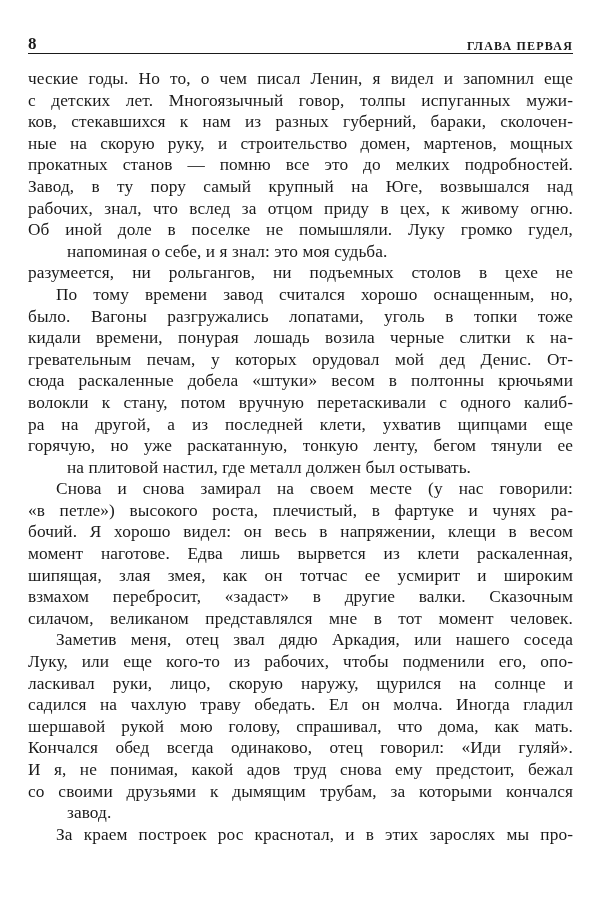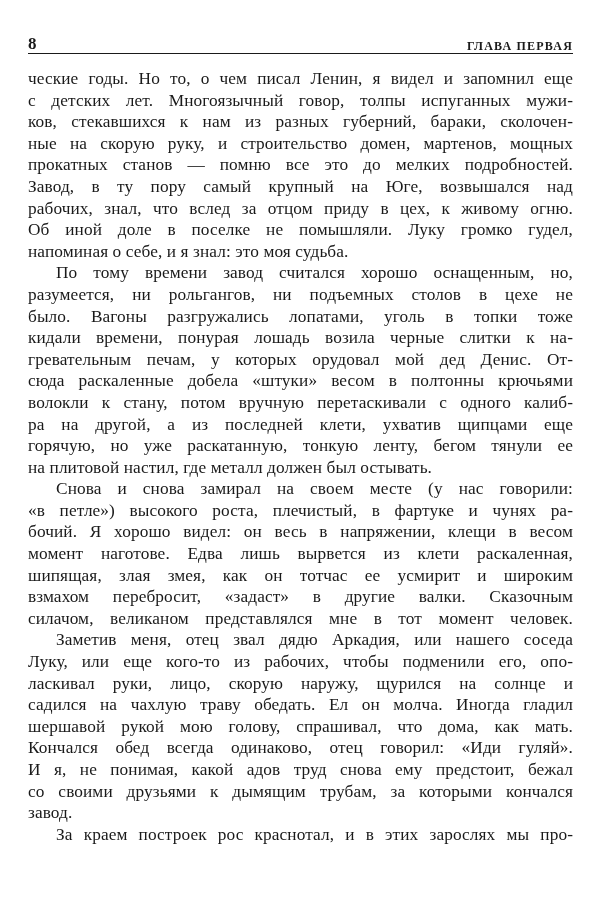--- a/index.html
+++ b/index.html
@@ -3,21 +3,21 @@
 <meta charset="utf-8">
 <style>
   html, body { margin:0; padding:0; background:#ffffff; }
   body { width:600px; height:903px; position:relative; overflow:hidden; }
   .page { position:absolute; left:28px; top:36px; width:545px; color:#1a1a1a; font-family:"Liberation Serif", "DejaVu Serif", serif; }
   .header { display:flex; justify-content:space-between; align-items:flex-end; height:16px; border-bottom:1.5px solid #1a1a1a; padding-bottom:1px; }
   .pnum { font-size:17px; font-weight:bold; line-height:16px; }
   .running { font-size:12px; font-weight:bold; letter-spacing:1.2px; line-height:12px; }
   .body { margin-top:14px; }
   .line { font-size:17.3px; line-height:21.6px; height:21.6px; white-space:nowrap; text-align:justify; text-align-last:justify; letter-spacing:0.1px; }
-  .line.last { text-align-last:left; }
+  .line.last { text-align-last:left;margin-left:39px; }
   .line.indent { padding-left:28px; }
 </style>
 </head>
 <body>
 
 <div class="page">
   <div class="header">
     <span class="pnum">8</span>
     <span class="running">ГЛАВА ПЕРВАЯ</span>
   </div>
@@ -27,22 +27,22 @@
         <div class="line">с детских лет. Многоязычный говор, толпы испуганных мужи-</div>
         <div class="line">ков, стекавшихся к нам из разных губерний, бараки, сколочен-</div>
         <div class="line">ные на скорую руку, и строительство домен, мартенов, мощных</div>
         <div class="line">прокатных станов — помню все это до мелких подробностей.</div>
         <div class="line">Завод, в ту пору самый крупный на Юге, возвышался над</div>
         <div class="line">рабочих, знал, что вслед за отцом приду в цех, к живому огню.</div>
         <div class="line">Об иной доле в поселке не помышляли. Луку громко гудел,</div>
         <div class="line last">напоминая о себе, и я знал: это моя судьба.</div>
       </div>
       <div>
+        <div class="line">разумеется, ни рольгангов, ни подъемных столов в цехе не</div>
         <div class="line indent">По тому времени завод считался хорошо оснащенным, но,</div>
-        <div class="line">разумеется, ни рольгангов, ни подъемных столов в цехе не</div>
         <div class="line">было. Вагоны разгружались лопатами, уголь в топки тоже</div>
         <div class="line">кидали времени, понурая лошадь возила черные слитки к на-</div>
         <div class="line">гревательным печам, у которых орудовал мой дед Денис. От-</div>
         <div class="line">сюда раскаленные добела «штуки» весом в полтонны крючьями</div>
         <div class="line">волокли к стану, потом вручную перетаскивали с одного калиб-</div>
         <div class="line">ра на другой, а из последней клети, ухватив щипцами еще</div>
         <div class="line">горячую, но уже раскатанную, тонкую ленту, бегом тянули ее</div>
         <div class="line last">на плитовой настил, где металл должен был остывать.</div>
       </div>
       <div>

